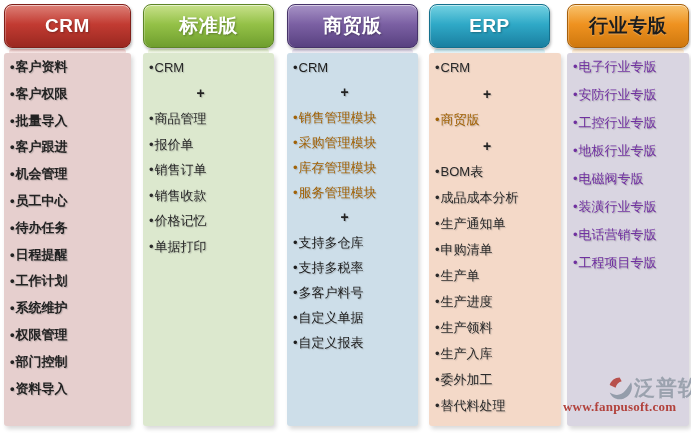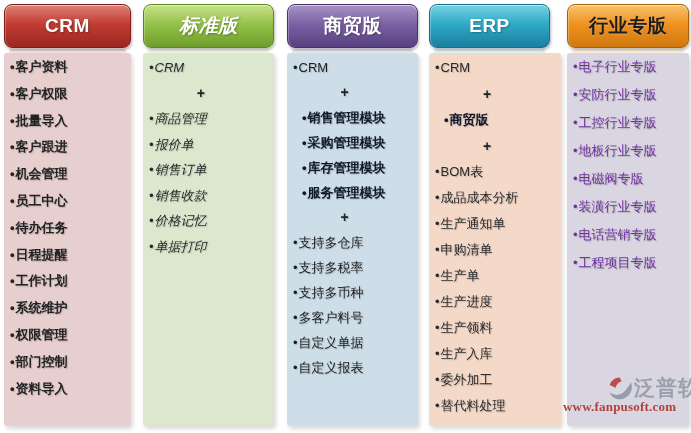--- a/index.html
+++ b/index.html
@@ -6,21 +6,21 @@
   html,body { width:691px; height:433px; }
   body {
     position:relative;
     background:#ffffff;
     font-family:"Liberation Sans","DejaVu Sans",sans-serif;
     overflow:hidden;
   }
 
   .column { position:absolute; top:4px; height:422px; }
   .col-0 { left:4px;   width:127px; }
-  .col-1 { left:143px; width:131px;font-style:italic; }
+  .col-1 { left:143px; width:131px; }
   .col-2 { left:287px; width:131px; }
   .col-3 { left:429px; width:132px; }
   .col-4 { left:567px; width:122px; }
 
   .edition-header {
     position:relative;
     width:100%; height:44px;
     display:flex; align-items:center; justify-content:center;
     font-size:19px; font-weight:700; letter-spacing:0.5px;
     color:var(--h-text);
@@ -49,21 +49,21 @@
     box-shadow:2px 3px 4px rgba(0,0,0,0.15);
     overflow:hidden;
   }
 
   .item {
     padding-left:6px; white-space:nowrap;
     font-size:13px; color:var(--item-text);
     text-shadow:1px 1px 1px rgba(90,90,90,0.30);
   }
   .bullet { margin-right:1px; }
-  .item.bold { font-weight:700; color:#0f172a;margin-left:9px; }
+  .item.bold { font-weight:400; color:#a16207; }
 
   .plus-row {
     text-align:center; padding-right:16px;
     font-size:14px; font-weight:600; color:#222;
     text-shadow:1px 1px 1px rgba(90,90,90,0.30);
   }
 
   .colkey-crm .edition-body      { padding-top:1px; }
   .colkey-standard .edition-body { padding-top:2px; }
   .colkey-trade .edition-body    { padding-top:2px; }
@@ -133,21 +133,20 @@
     <div class="edition-body">
         <div class="item"><span class="bullet">•</span><span>CRM</span></div>
         <div class="plus-row">+</div>
         <div class="item bold"><span class="bullet">•</span><span>销售管理模块</span></div>
         <div class="item bold"><span class="bullet">•</span><span>采购管理模块</span></div>
         <div class="item bold"><span class="bullet">•</span><span>库存管理模块</span></div>
         <div class="item bold"><span class="bullet">•</span><span>服务管理模块</span></div>
         <div class="plus-row">+</div>
         <div class="item"><span class="bullet">•</span><span>支持多仓库</span></div>
         <div class="item"><span class="bullet">•</span><span>支持多税率</span></div>
-        <div class="item"><span class="bullet">•</span><span>支持多币种</span></div>
         <div class="item"><span class="bullet">•</span><span>多客户料号</span></div>
         <div class="item"><span class="bullet">•</span><span>自定义单据</span></div>
         <div class="item"><span class="bullet">•</span><span>自定义报表</span></div>
       </div>
   </div>
     <div class="column col-3 colkey-erp" style="--h-top: #74d2e2; --h-mid: #2fa9c7; --h-bot: #1a7fa0; --h-border: #14708d; --h-text: #ffffff; --body-bg: #f4d9c8; --item-text: #2a2a2a;">
     <div class="edition-header">ERP</div>
     <div class="edition-body">
         <div class="item"><span class="bullet">•</span><span>CRM</span></div>
         <div class="plus-row">+</div>

